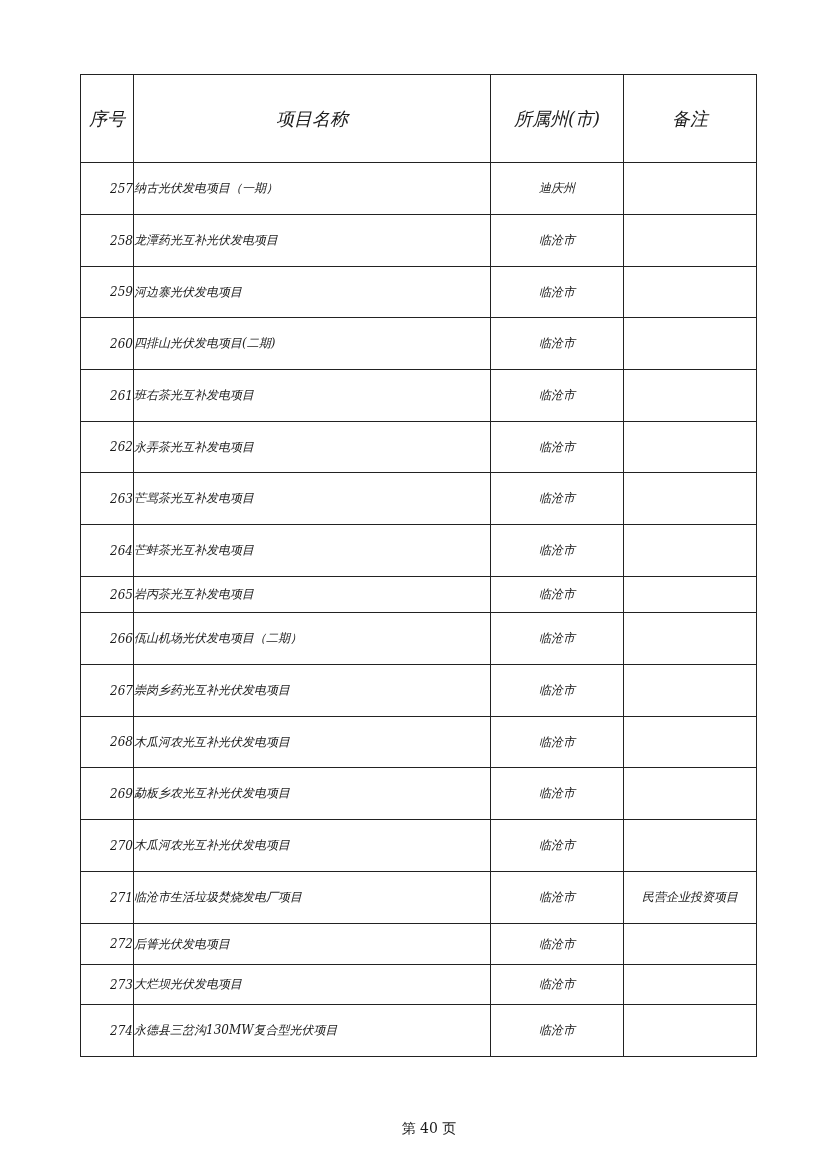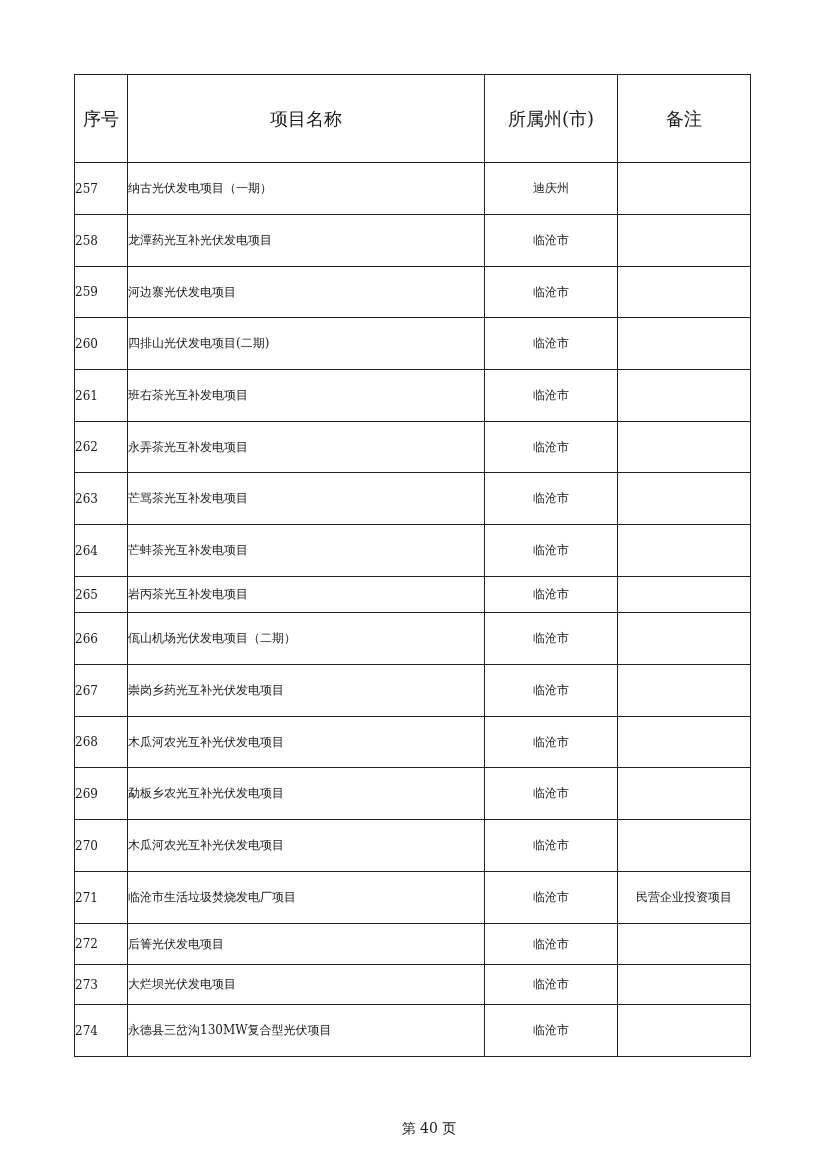--- a/index.html
+++ b/index.html
@@ -1,24 +1,24 @@
 <!DOCTYPE html>
 <html><head>
 <meta charset="utf-8">
 <style>
   html, body { margin: 0; padding: 0; background: #ffffff; }
   body { width: 826px; height: 1169px; position: relative; overflow: hidden;
          font-family: "DejaVu Serif", "Liberation Serif", serif; color: #1a1a1a; }
-  table.projects { position: absolute; left: 74px; top: 74px; width: 676px;
-                   border-collapse: collapse; table-layout: fixed; }
+  table.projects { position: absolute; left: 80px; top: 74px; width: 676px;
+                   border-collapse: collapse; table-layout: fixed; font-style: italic; }
   table.projects td, table.projects th { border: 1.3px solid #222; padding: 0; }
   col.c-no { width: 53px; } col.c-name { width: 357px; } col.c-city { width: 133px; } col.c-note { width: 133px; }
   th { height: 87px; font-weight: normal; font-size: 18px; text-align: center; vertical-align: middle; }
   td { font-size: 12px; vertical-align: middle; }
-  td.no { text-align: left; }
+  td.no { text-align: right; }
   td.name { text-align: left; padding-left: 3px; }
   td.city { text-align: center; }
   td.note { text-align: center; }
   .footer { position: absolute; top: 1120px; left: 16px; width: 826px; text-align: center; font-size: 14px; }
 </style>
 </head>
 <body>
 
 <table class="projects">
   <colgroup>

